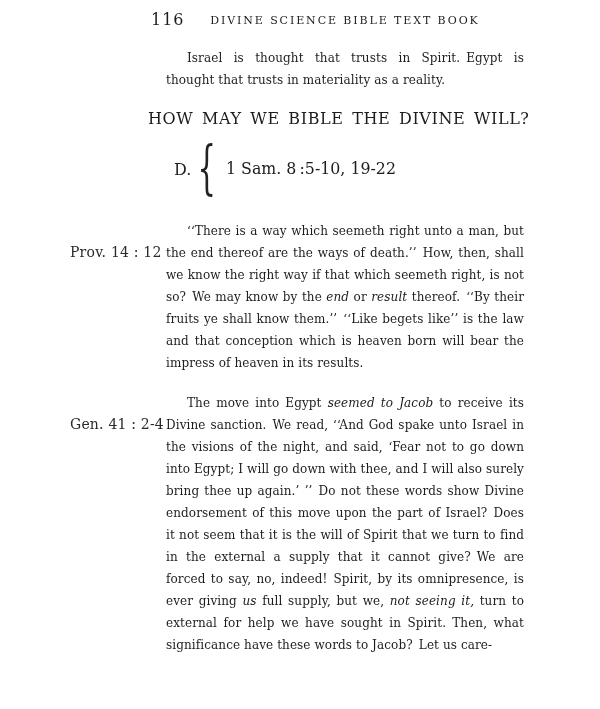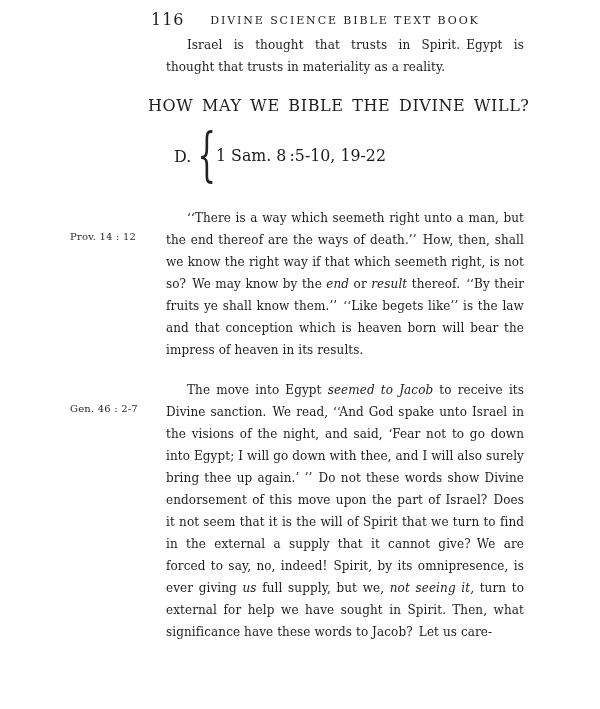--- a/index.html
+++ b/index.html
@@ -9,20 +9,21 @@
     overflow: hidden;
     font-family: "DejaVu Serif", serif;
     color: #1d1d1d;
   }
   .page { position: relative; width: 600px; height: 709px; }
 
   .page-header {
     position: relative;
     margin-left: 148px;
     width: 394px;
+    padding-top: 13px;
     height: 20px;
   }
   .pageno {
     position: absolute; left: 3px; top: 10px;
     font-size: 16px; letter-spacing: 1px;
   }
   .running-title {
     position: absolute; left: 0; right: 0; top: 14px;
     text-align: center;
     font-size: 11px; font-weight: normal;
@@ -71,33 +72,33 @@
     display: inline-block;
     width: 22px;
     text-align: center;
     font-size: 58px;
     line-height: 64px;
     height: 66px;
     transform: scaleX(0.5);
     transform-origin: center;
     color: #222;
   }
-  .refs-items { margin-left: 2px; }
+  .refs-items { margin-left: 12px; }
   .ref-item { font-size: 15.8px; line-height: 21.5px; }
 
   .para-block { position: relative; }
   .margin-note {
     position: absolute;
     left: -78px; top: 24px;
     width: 76px;
-    font-size: 10px;
+    font-size: 14px;
     letter-spacing: 0.2px;
     color: #2a2a2a;
     white-space: nowrap;
-    text-align: left;
+    text-align: center;
   }
 </style>
 </head>
 <body>
 
 <div class="page">
 
   <header class="page-header">
     <span class="pageno">116</span>
     <span class="running-title">DIVINE SCIENCE BIBLE TEXT BOOK</span>
@@ -116,18 +117,18 @@
         <div class="ref-item">1 Sam. 8 :5-10, 19-22</div>
       </div>
     </div>
 
     <div class="para-block">
       <span class="margin-note">Prov. 14 : 12</span>
       <p class="body-text indent"><span>‘‘There is a way which seemeth right unto a man, but the end thereof are the ways of death.’’ How, then, shall we know the right way if that which seemeth right, is not so? We may know by the </span><em>end</em><span> or </span><em>result</em><span> thereof. ‘‘By their fruits ye shall know them.’’ ‘‘Like begets like’’ is the law and that conception which is heaven born will bear the impress of heaven in its results.</span></p>
     </div>
 
     <div class="para-block">
-      <span class="margin-note">Gen. 46 : 2-7</span>
+      <span class="margin-note">Gen. 41 : 2-4</span>
       <p class="body-text indent"><span>The move into Egypt </span><em>seemed to Jacob</em><span> to receive its Divine sanction. We read, ‘‘And God spake unto Israel in the visions of the night, and said, ‘Fear not to go down into Egypt; I will go down with thee, and I will also surely bring thee up again.’ ’’ Do not these words show Divine endorsement of this move upon the part of Israel? Does it not seem that it is the will of Spirit that we turn to find in the external a supply that it cannot give? We are forced to say, no, indeed! Spirit, by its omnipresence, is ever giving </span><em>us</em><span> full supply, but we, </span><em>not seeing it,</em><span> turn to external for help we have sought in Spirit. Then, what significance have these words to Jacob? Let us care-</span></p>
     </div>
 
   </main>
 </div>
 
 </body></html>

